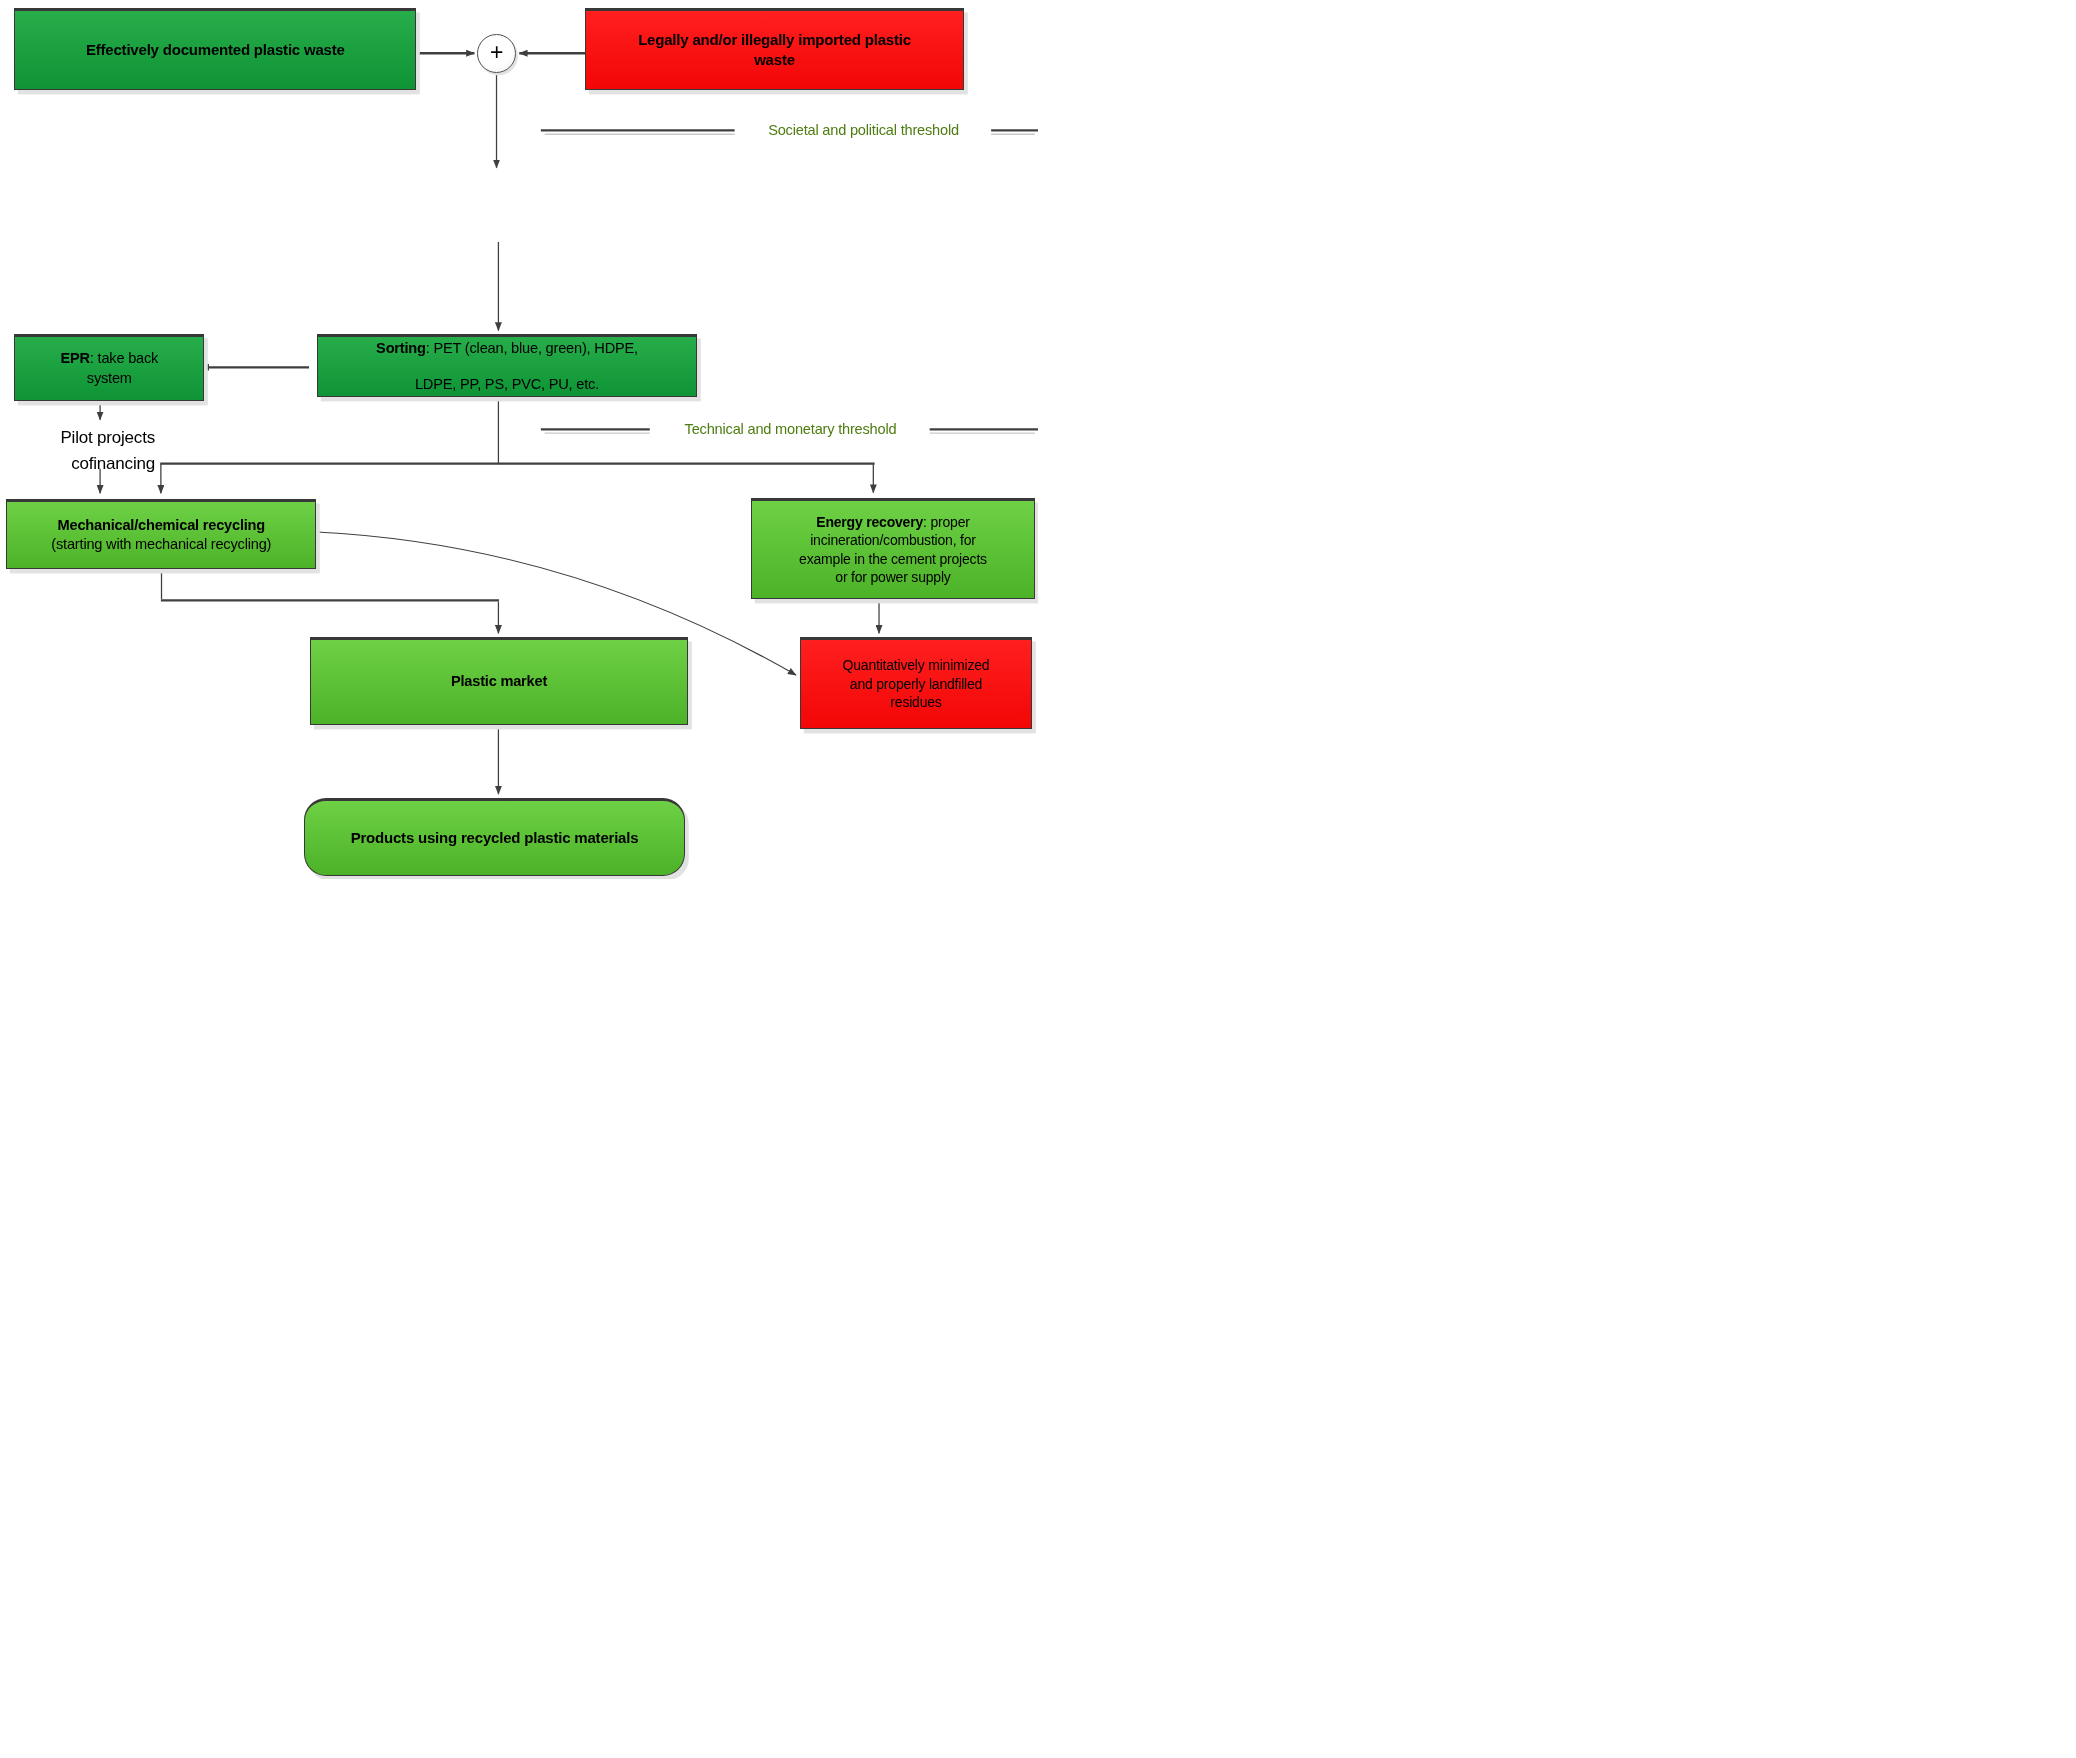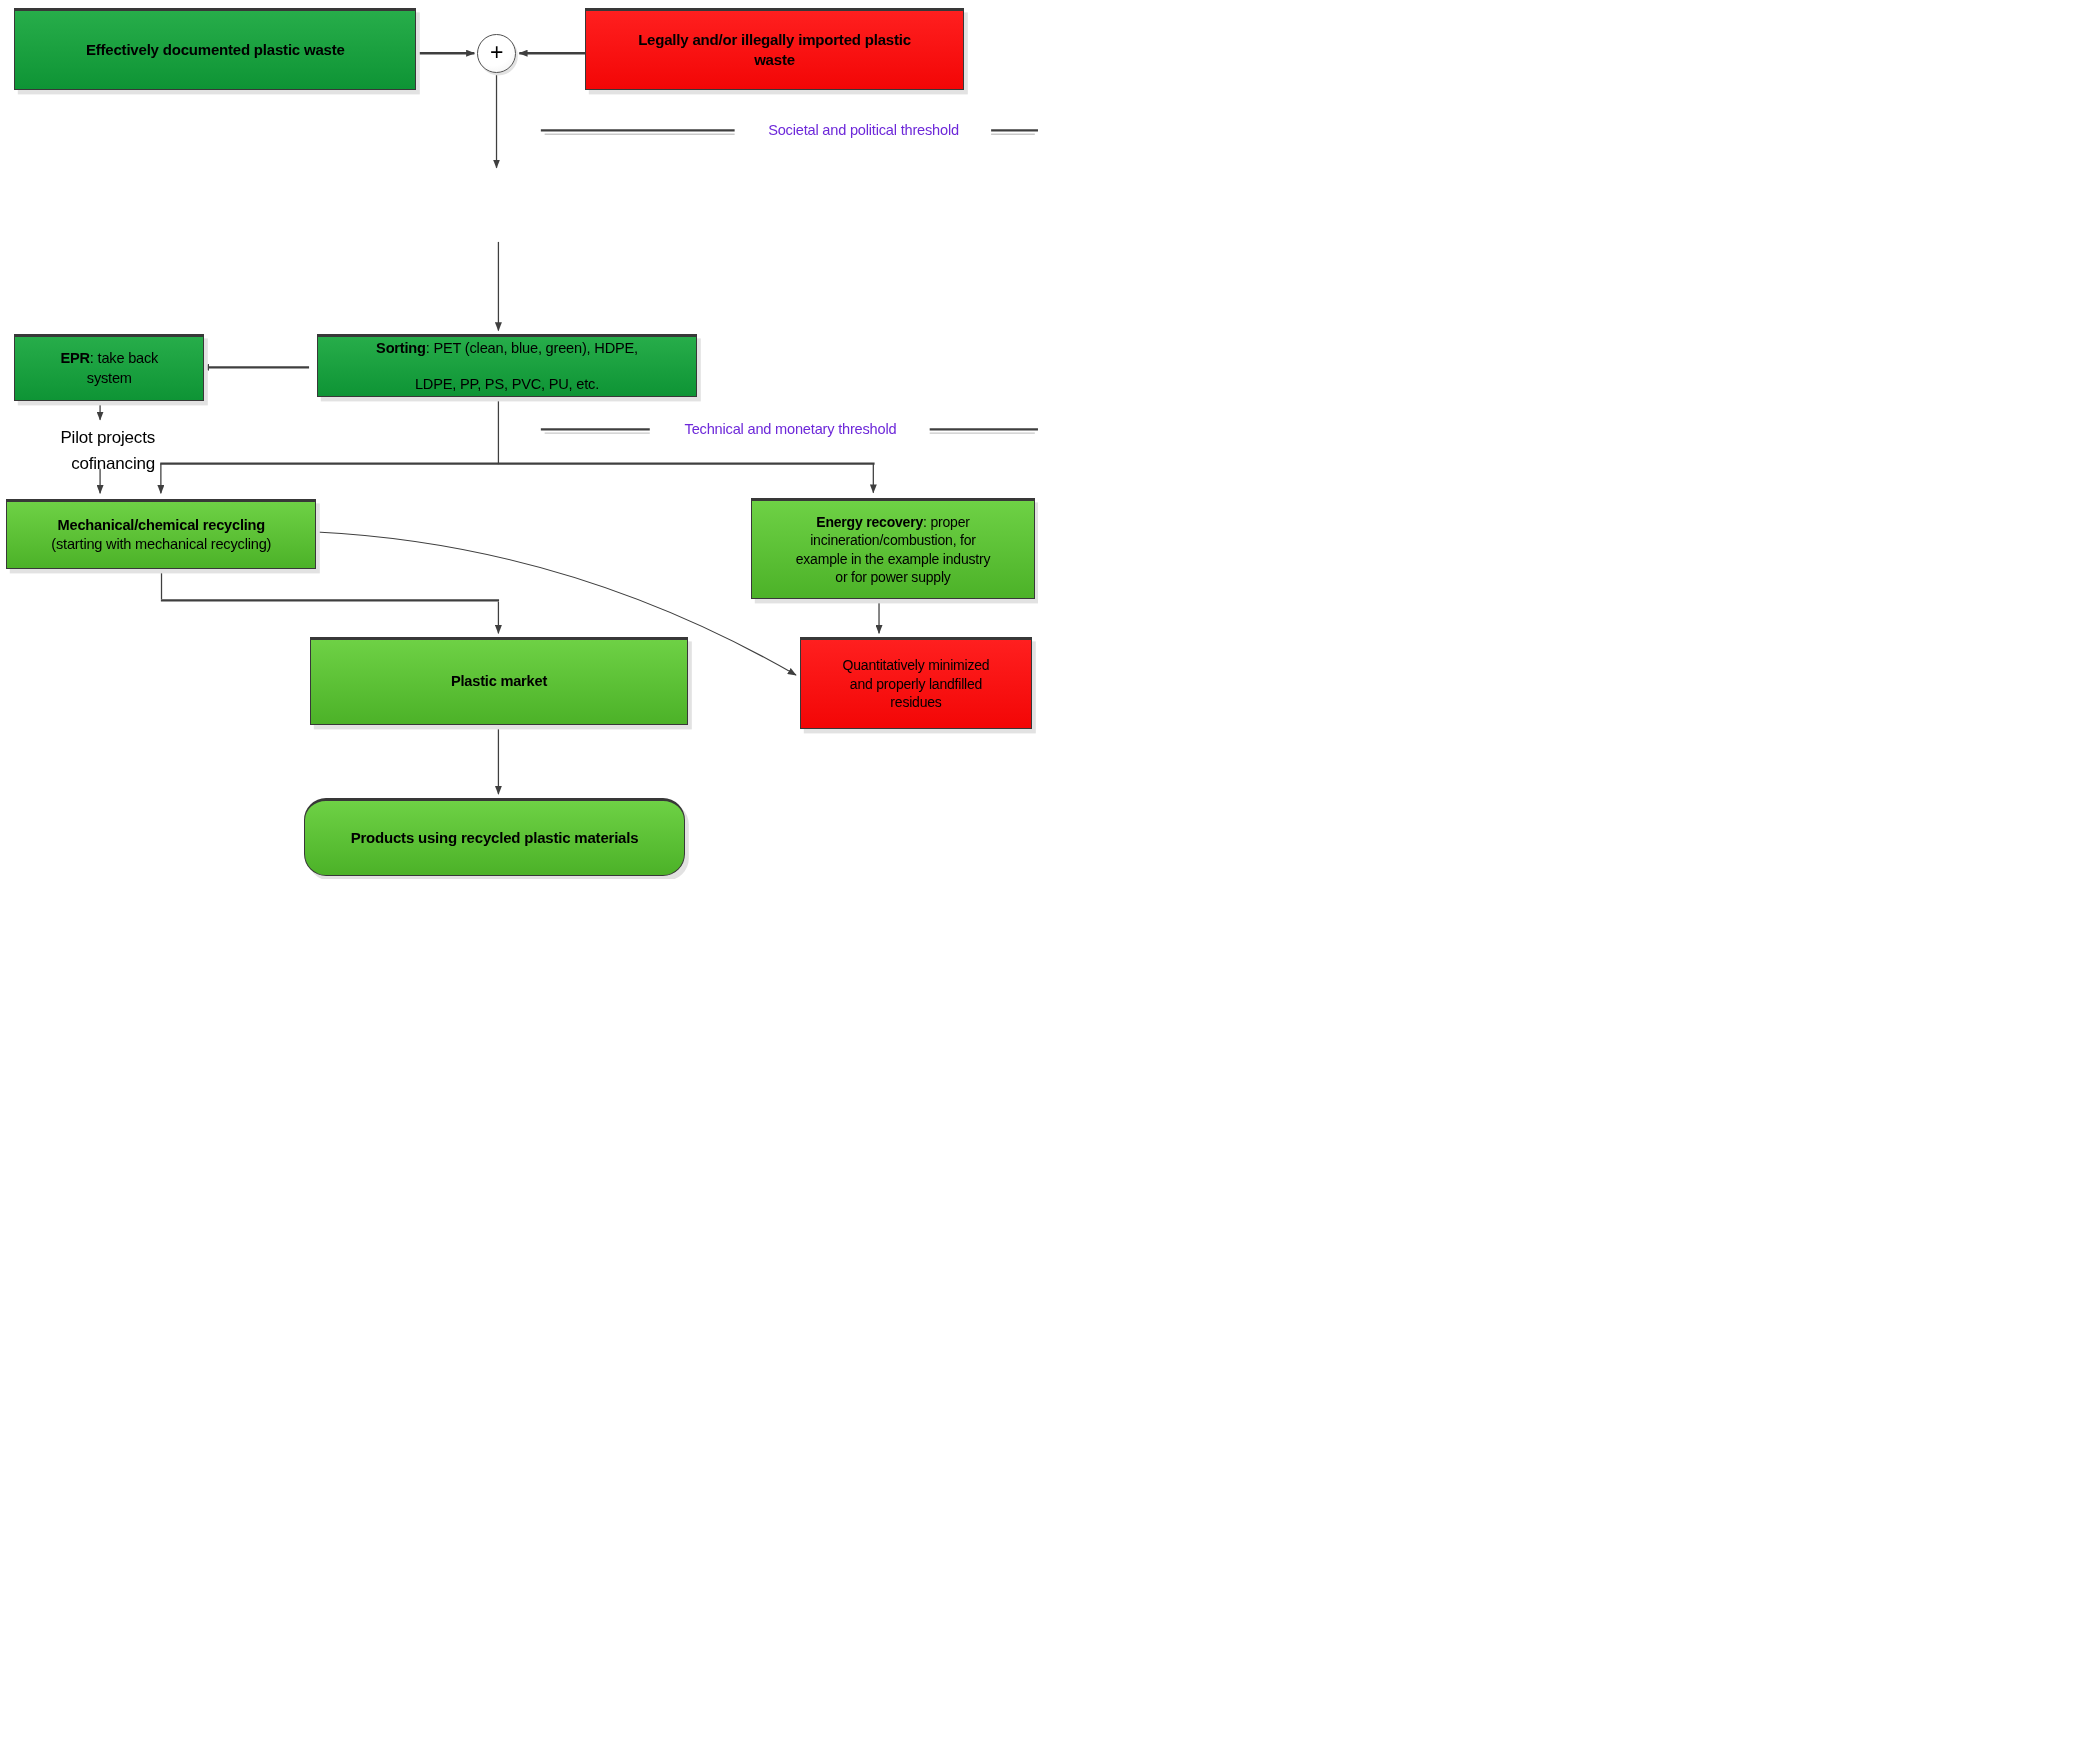--- a/index.html
+++ b/index.html
@@ -37,21 +37,21 @@
     display:flex;align-items:center;justify-content:center;
     z-index:1;
     box-shadow:1.9px 2.5px 0 var(--shadow);
   }
   .plus-circle span{font-size:23px;font-weight:400;line-height:1;transform:translateY(-0.6px);}
   .threshold{
     position:absolute;
     text-align:center;
     font-size:14.6px;
     font-weight:400;
-    color:#6d28d9;
+    color:#4d7c0f;
     z-index:1;
     white-space:nowrap;
   }
   .pilot{
     position:absolute;
     text-align:right;
     font-size:17px;
     font-weight:400;
     line-height:1.5;
     z-index:1;
@@ -152,21 +152,21 @@
   </div>
 
   <div class="node light fs23" style="left:6.3px;top:499px;width:310px;height:70px;padding:0 3.8px;">
     <div class="ln b"><span>Mechanical/chemical recycling</span></div>
     <div class="ln"><span>(starting with mechanical recycling)</span></div>
   </div>
 
   <div class="node light fs22" style="left:751px;top:498px;width:284px;height:101px;padding:0 19px;">
     <div class="ln"><span class="b">Energy recovery</span><span>: proper</span></div>
     <div class="ln"><span>incineration/combustion, for</span></div>
-    <div class="ln"><span>example in the example industry</span></div>
+    <div class="ln"><span>example in the cement projects</span></div>
     <div class="ln"><span>or for power supply</span></div>
   </div>
 
   <div class="node light fs23 b" style="left:310px;top:637px;width:378px;height:88px;padding:8px 19px;">
     <div class="ln">Plastic market</div>
   </div>
 
   <div class="node red fs22" style="left:800px;top:637px;width:232px;height:92px;padding:0 9px;">
     <div class="ln">Quantitatively minimized</div>
     <div class="ln">and properly landfilled</div>

